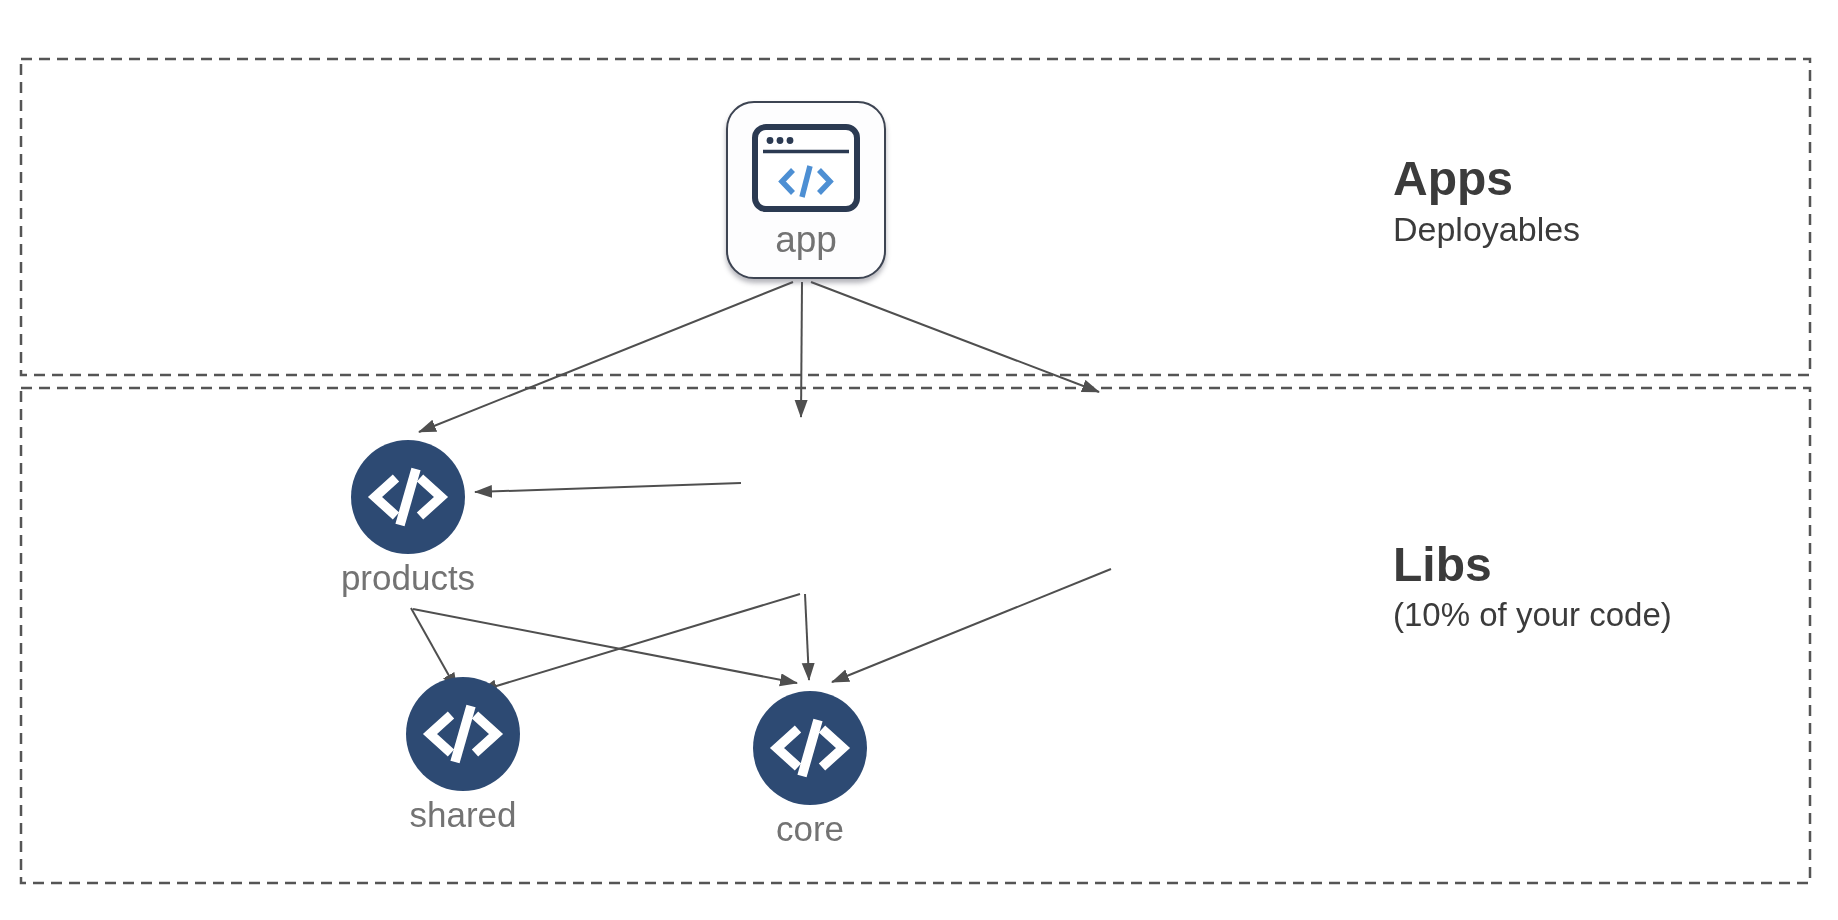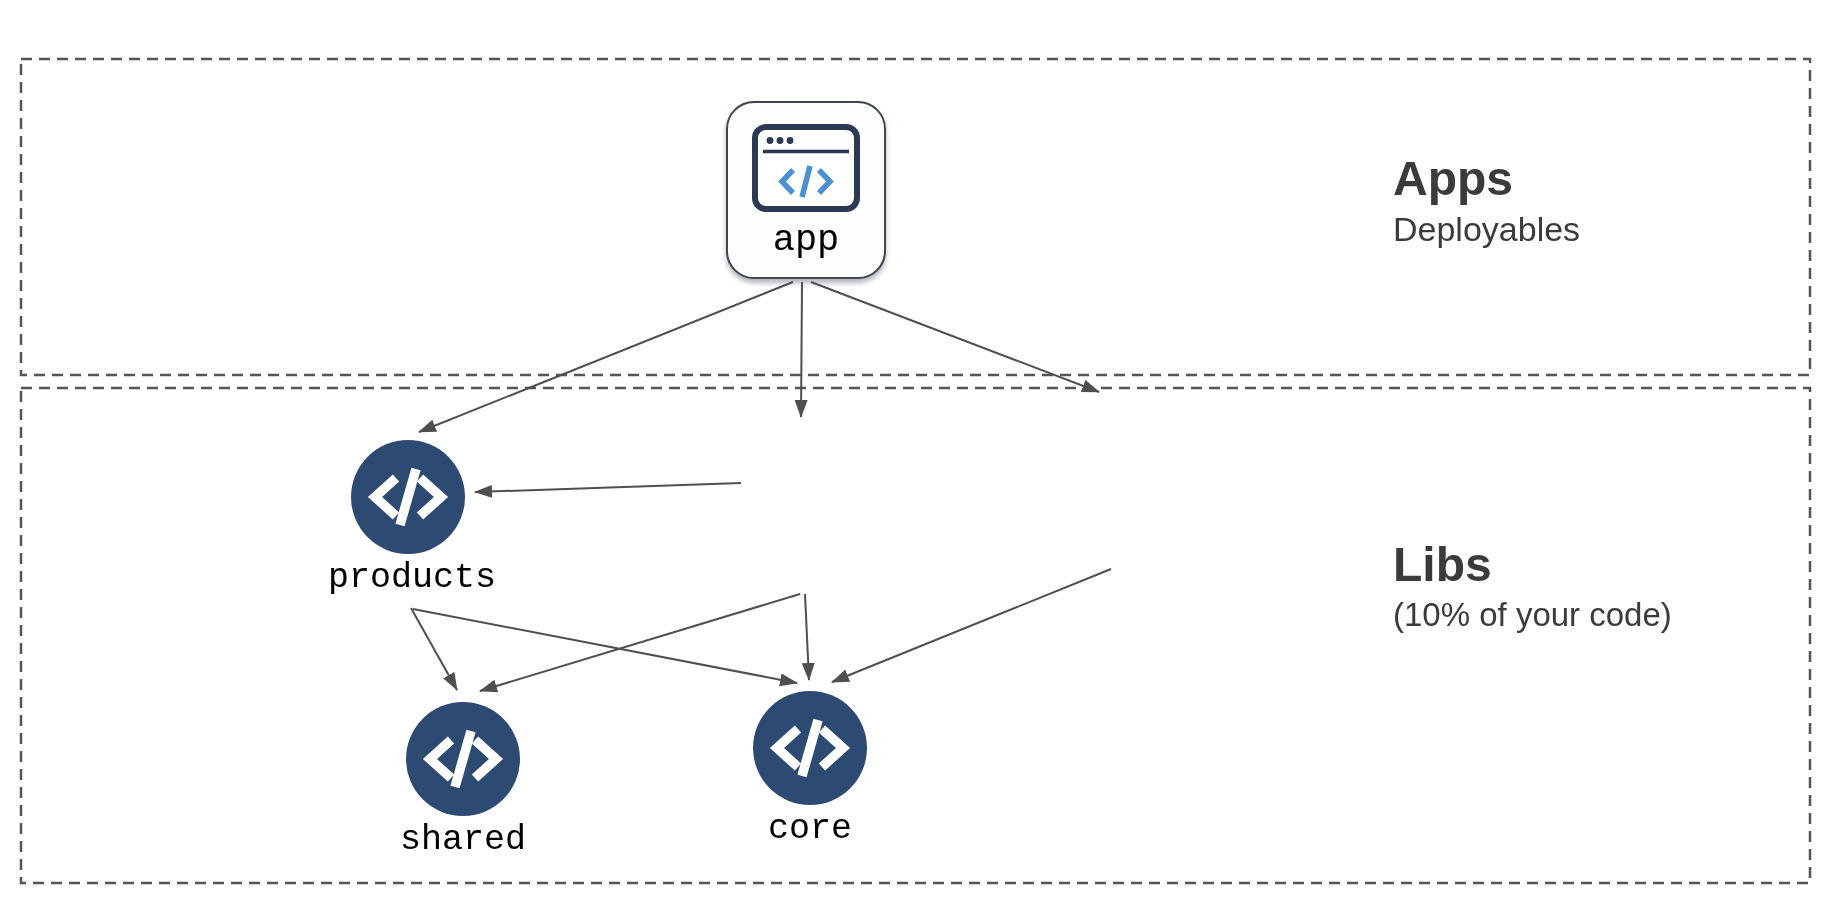--- a/index.html
+++ b/index.html
@@ -41,24 +41,23 @@
     font-weight: 400;
     line-height: 1.25;
   }
   .node {
     position: absolute;
     width: 160px;
     text-align: center;
   }
   .node-label {
     font-size: 35px;
-    color: #000000;
+    color: #737373;
     margin-top: 4px;
     white-space: nowrap;
-    font-family: Liberation Mono, monospace;
   }
   .app-node {
     height: 178px;
     background: #fdfdfe;
     border: 2.5px solid #3d4452;
     border-radius: 28px;
     box-shadow: 0 4px 5px rgba(90, 90, 105, 0.45);
     box-sizing: border-box;
     display: flex;
     flex-direction: column;
@@ -148,21 +147,21 @@
         <polyline points="45,38 24,57 45,76"></polyline>
         <polyline points="69,38 90,57 69,76"></polyline>
         <line x1="65" y1="29" x2="49" y2="85"></line>
       </svg>
     </div>
     <div class="node-label">products</div>
   </div>
 
 
 
-  <div class="node lib-node" style="left: 383px; top: 702px;">
+  <div class="node lib-node" style="left: 383px; top: 677px;">
     <div class="circle">
       <svg class="code-glyph" viewBox="0 0 114 114">
         <polyline points="45,38 24,57 45,76"></polyline>
         <polyline points="69,38 90,57 69,76"></polyline>
         <line x1="65" y1="29" x2="49" y2="85"></line>
       </svg>
     </div>
     <div class="node-label">shared</div>
   </div>
 

